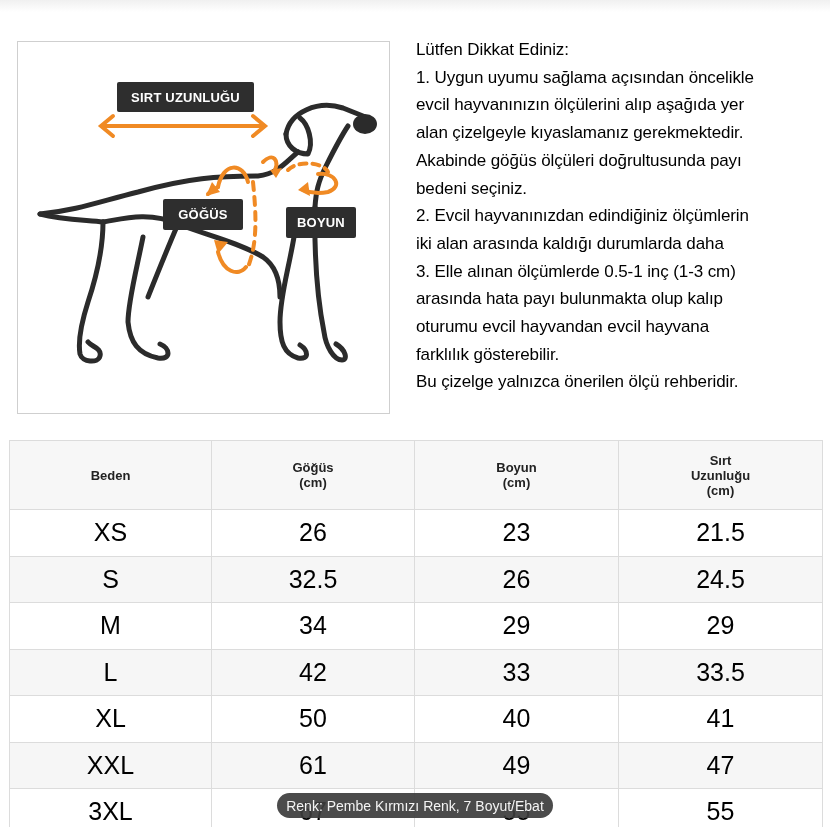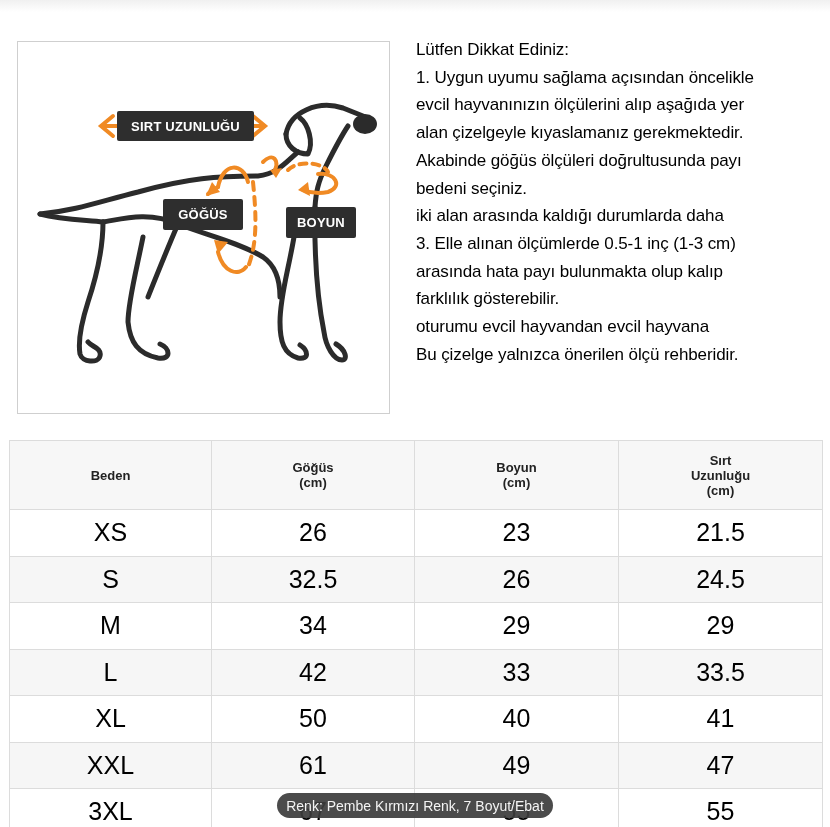--- a/index.html
+++ b/index.html
@@ -85,37 +85,38 @@
       <path d="M300 132 C318 130 325 145 310 150 C300 152 290 150 285 148"></path>
       <path d="M245 120 C255 110 262 118 256 130"></path>
     </g>
     <g fill="#f08a24">
       <polygon points="188,154 194,140 202,150"></polygon>
       <polygon points="196,198 210,200 200,212"></polygon>
       <polygon points="280,148 290,140 292,154"></polygon>
       <polygon points="258,136 252,128 264,126"></polygon>
     </g>
   </svg>
-  <div class="label-box" style="left:99px;top:40px;width:137px;height:30px;margin-top:29px;">SIRT UZUNLUĞU</div>
+  <div class="label-box" style="left:99px;top:40px;width:137px;height:30px;">SIRT UZUNLUĞU</div>
   <div class="label-box" style="left:145px;top:157px;width:80px;height:31px;">GÖĞÜS</div>
   <div class="label-box" style="left:268px;top:165px;width:70px;height:31px;">BOYUN</div>
 </div>
 
 <div class="notes">
   <p>Lütfen Dikkat Ediniz:</p>
   <p>1. Uygun uyumu sağlama açısından öncelikle</p>
   <p>evcil hayvanınızın ölçülerini alıp aşağıda yer</p>
   <p>alan çizelgeyle kıyaslamanız gerekmektedir.</p>
   <p>Akabinde göğüs ölçüleri doğrultusunda payı</p>
   <p>bedeni seçiniz.</p>
+  <p>2. Evcil hayvanınızdan edindiğiniz ölçümlerin</p>
   <p>iki alan arasında kaldığı durumlarda daha</p>
   <p>3. Elle alınan ölçümlerde 0.5-1 inç (1-3 cm)</p>
   <p>arasında hata payı bulunmakta olup kalıp</p>
+  <p>oturumu evcil hayvandan evcil hayvana</p>
   <p>farklılık gösterebilir.</p>
-  <p>oturumu evcil hayvandan evcil hayvana</p>
   <p>Bu çizelge yalnızca önerilen ölçü rehberidir.</p>
 </div>
 
 <table class="size-table">
   <colgroup>
     <col style="width:202px">
       <col style="width:203px">
       <col style="width:204px">
       <col style="width:204px">
   </colgroup>

